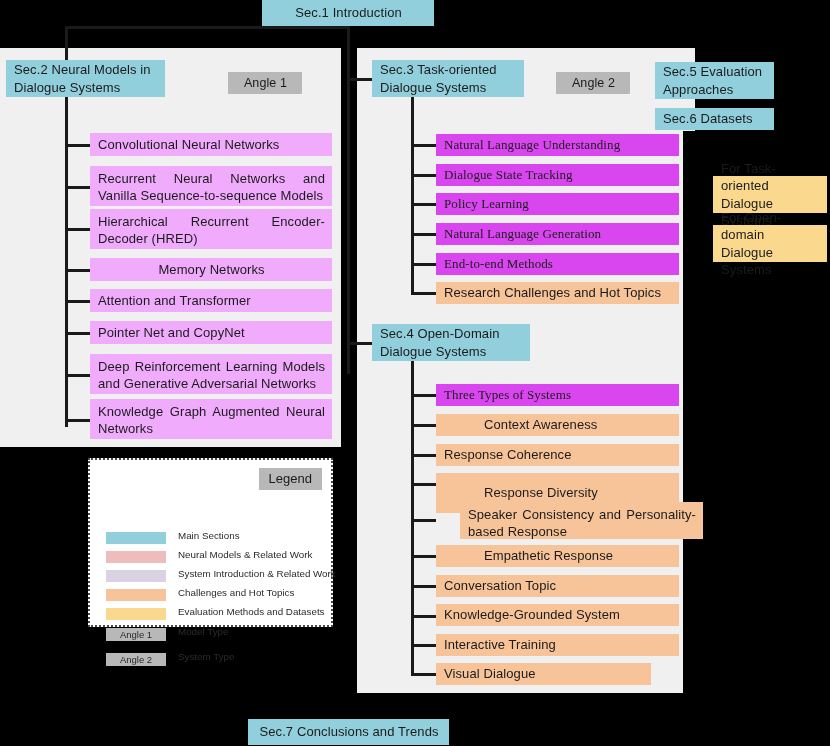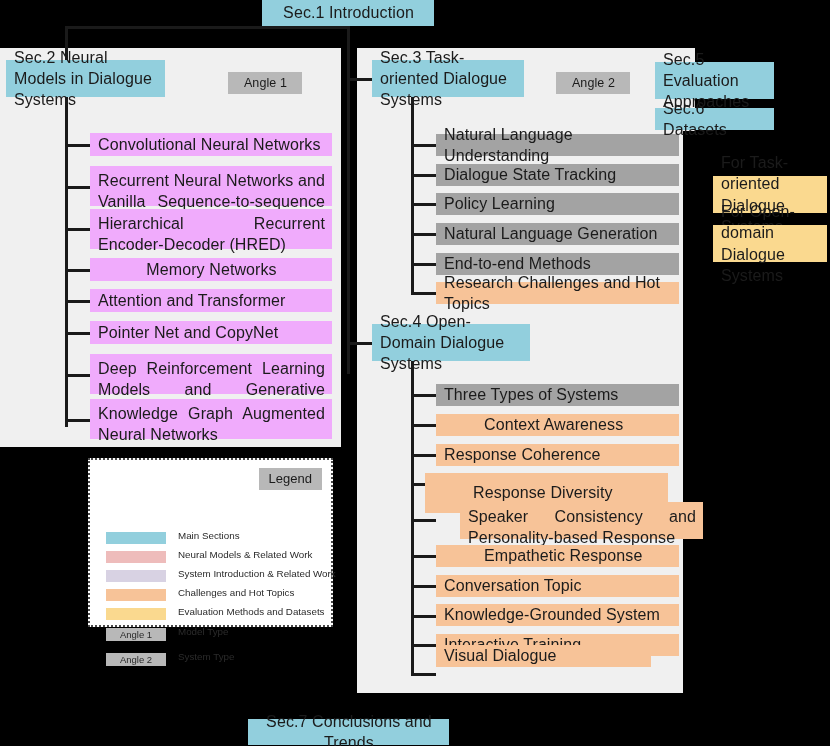--- a/index.html
+++ b/index.html
@@ -18,31 +18,31 @@
   #panel-right { left: 357px; top: 48px;  width: 326px; height: 645px; }
   #panel-eval  { left: 655px; top: 48px;  width: 40px;  height: 83px; }
 
   
   .vline { position: absolute; background: #1a1a1a; width: 3px; }
   .hline { position: absolute; background: #1a1a1a; height: 3px; }
 
   
   .box {
     position: absolute;
-    font-size: 16px;
+    font-size: 13px;
     color: #1b1b1b;
     line-height: 1.32;
     padding: 4px 7px 4px 8px;
     display: flex;
     align-items: center;
     letter-spacing: 0.1px;
   }
   .main-sec   { background: #92cfdd; }
   .neural     { background: #f0abfc; }
-  .sysintro   { background: #a3a3a3; }
+  .sysintro   { background: #d946ef; font-family: Liberation Serif, serif; }
   .challenge  { background: #f7c398; }
   .evalds     { background: #fad98f; }
   .angle      { background: #b8b8b8; justify-content: center; }
 
   .box.justify { display: block; text-align: justify; text-align-last: left; }
   .box.justify > span { display: block; }
   .box.center  { justify-content: center; text-align: center; }
 
   
   #legend {
@@ -175,39 +175,39 @@
 
   <div class="box sysintro" style="left:436px; top:384px; width:243px; height:22px;">
     <span>Three Types of Systems</span>
   </div>
   <div class="box challenge" style="left:436px; top:414px; width:243px; height:22px;padding-left:48px;">
     <span>Context Awareness</span>
   </div>
   <div class="box challenge" style="left:436px; top:444px; width:243px; height:22px;">
     <span>Response Coherence</span>
   </div>
-  <div class="box challenge" style="left:425px; top:473px; width:243px; height:40px;padding-left:48px;">
+  <div class="box challenge" style="left:436px; top:473px; width:243px; height:40px;padding-left:48px;">
     <span>Response Diversity</span>
   </div>
   <div class="box challenge justify" style="left:436px; top:502px; width:243px; height:37px;margin-left:24px;">
     <span>Speaker Consistency and Personality-based Response</span>
   </div>
   <div class="box challenge" style="left:436px; top:545px; width:243px; height:22px;padding-left:48px;">
     <span>Empathetic Response</span>
   </div>
   <div class="box challenge" style="left:436px; top:575px; width:243px; height:22px;">
     <span>Conversation Topic</span>
   </div>
   <div class="box challenge" style="left:436px; top:604px; width:243px; height:22px;">
     <span>Knowledge-Grounded System</span>
   </div>
   <div class="box challenge" style="left:436px; top:634px; width:243px; height:22px;">
     <span>Interactive Training</span>
   </div>
-  <div class="box challenge" style="left:436px; top:645px; width:215px; height:22px;">
+  <div class="box challenge" style="left:436px; top:663px; width:215px; height:22px;">
     <span>Visual Dialogue</span>
   </div>
 
   <div class="box main-sec" style="left:655px; top:62px; width:119px; height:37px;">
     <span>Sec.5  Evaluation Approaches</span>
   </div>
   <div class="box main-sec" style="left:655px; top:108px; width:119px; height:22px;">
     <span>Sec.6  Datasets</span>
   </div>
   <div class="box evalds" style="left:713px; top:176px; width:114px; height:37px;">

